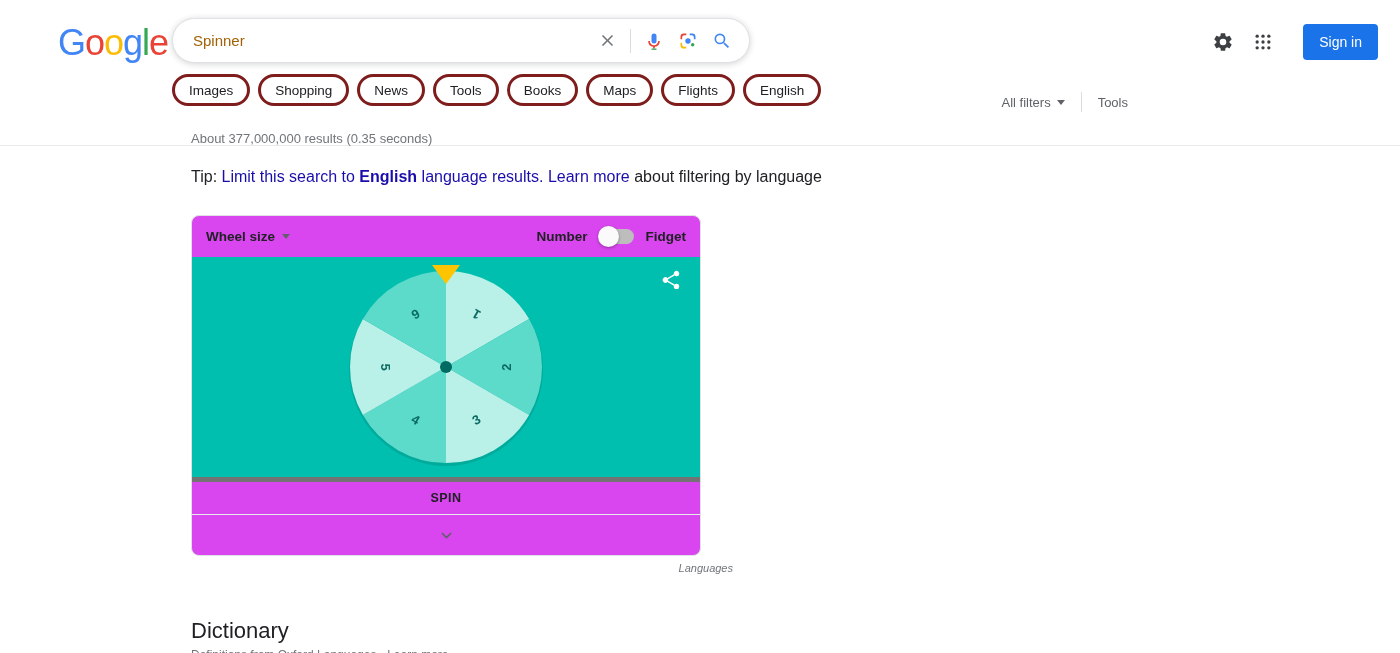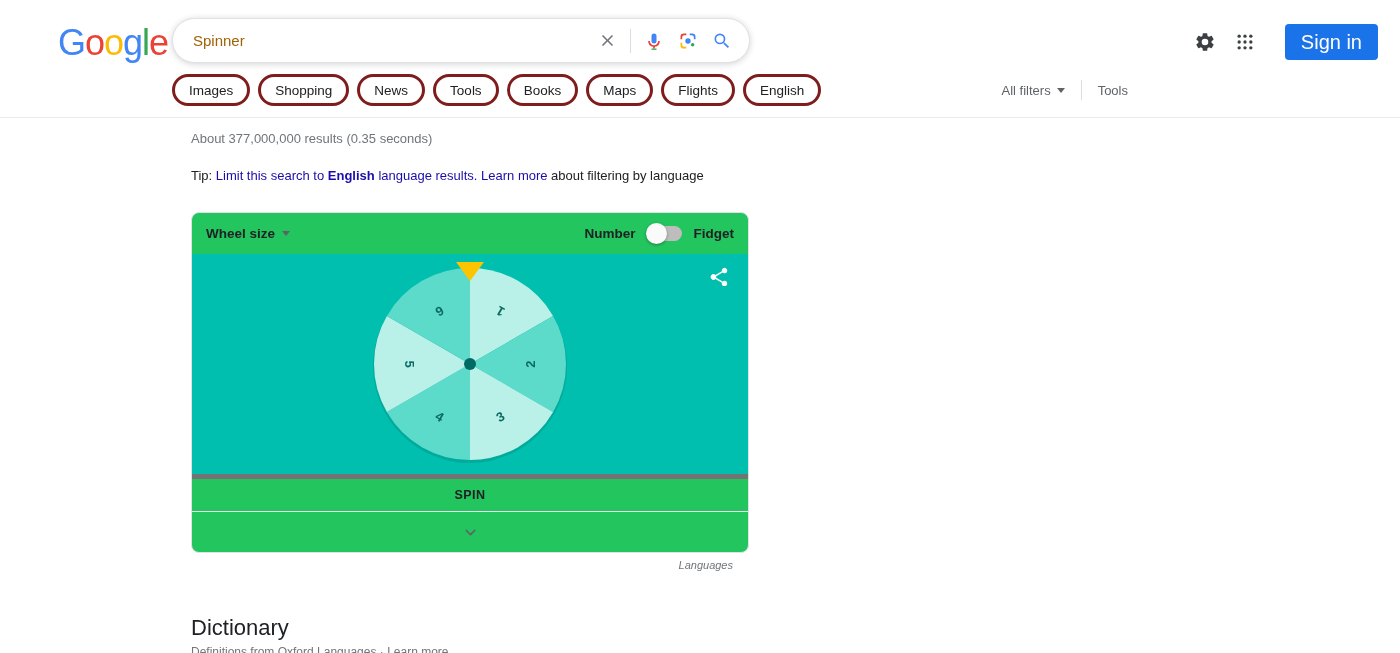--- a/index.html
+++ b/index.html
@@ -7,21 +7,21 @@
   body {
     width:1400px; height:653px;
     background:#ffffff;
     font-family:"Liberation Sans", sans-serif;
     color:#202124;
     overflow:hidden;
     position:relative;
   }
 
   
-  .header { position:relative; height:118px; border-bottom:1px solid #ebebeb;text-decoration:underline; }
+  .header { position:relative; height:146px; border-bottom:1px solid #ebebeb;text-decoration:underline; }
 
   .logo { position:absolute; left:58px; top:22px; font-size:36px; letter-spacing:-1px;
           font-family:"Liberation Sans", sans-serif; user-select:none; }
   .logo span { font-weight:400; }
   .l-b{color:#4285F4}.l-r{color:#EA4335}.l-y{color:#FBBC05}.l-g{color:#34A853}
 
   .searchbar {
     position:absolute; left:172px; top:18px; width:578px; height:45px;
     border:1px solid #dfe1e5; border-radius:24px; background:#fff;
     box-shadow:0 1px 6px rgba(32,33,36,.20);
@@ -30,41 +30,41 @@
   .searchbar .q { flex:1; font-size:15px; color:#a16207; outline:none; border:none; }
   .sb-icon { width:26px; height:26px; display:flex; align-items:center; justify-content:center; cursor:pointer; }
   .sb-div { width:1px; height:24px; background:#dadce0; margin:0 10px; }
   .sb-gap { width:8px; }
 
   .chips { position:absolute; left:172px; top:74px; display:flex; gap:8px; }
   .chip {
     height:32px; padding:0 14px; border:3px solid #7f1d1d; border-radius:18px;
     display:flex; align-items:center; font-size:13.5px; color:#202124; background:#fff; cursor:pointer;
   }
-  .rightfilters { position:absolute; right:272px; top:80px; display:flex; align-items:center; gap:0; font-size:13px; color:#5f6368; }
+  .rightfilters { position:absolute; right:272px; top:92px; display:flex; align-items:center; gap:0; font-size:13px; color:#5f6368; }
   .allfilters { display:flex; align-items:center; gap:6px; cursor:pointer; }
   .vdiv { width:1px; height:20px; background:#dadce0; margin:0 16px; }
   .tools { cursor:pointer; }
 
   .topright { position:absolute; right:22px; top:22px; display:flex; align-items:center; gap:0; }
   .iconbtn { width:40px; height:40px; border-radius:50%; display:flex; align-items:center; justify-content:center; cursor:pointer; }
   .signin {
-    margin-left:20px; background:#1a73e8; color:#fff; font-size:20px; font-weight:500;
+    margin-left:20px; background:#1a73e8; color:#fff; font-size:14px; font-weight:500;
     height:36px; padding:0 16px; border-radius:4px; display:flex; align-items:center; cursor:pointer;
   }
 
   
   .results { position:absolute; left:191px; top:126px; width:700px; }
   .resultcount { font-size:13px; color:#70757a; padding-top:5px; }
-  .tip { font-size:13px; color:#202124; margin-top:22px; }
+  .tip { font-size:16px; color:#202124; margin-top:22px; }
   .tip a { color:#1a0dab; text-decoration:none; }
   .tip b { font-weight:700; color:#1a0dab; }
 
   
-  .card { margin-top:29px; width:558px; border:1px solid #dfe1e5; border-radius:8px; overflow:hidden; background:#22c55e; }
+  .card { margin-top:29px; width:510px; border:1px solid #dfe1e5; border-radius:8px; overflow:hidden; background:#d946ef; }
   .card-head { height:41px; display:flex; align-items:center; padding:0 14px; }
   .wheelsize { font-size:13.5px; font-weight:700; color:#202124; display:flex; align-items:center; gap:7px; cursor:pointer; }
   .caret { width:0;height:0;border-left:4.5px solid transparent;border-right:4.5px solid transparent;border-top:5px solid #5f6368; }
   .head-right { margin-left:auto; display:flex; align-items:center; gap:12px; }
   .head-right .lbl { font-size:13.5px; font-weight:700; color:#202124; }
   .toggle { width:34px; height:15px; border-radius:8px; background:#bdbdbd; position:relative; cursor:pointer; }
   .toggle .knob { position:absolute; left:-2px; top:-3px; width:21px; height:21px; border-radius:50%;
                   background:#fafafa; box-shadow:0 1px 3px rgba(0,0,0,.35); }
 
   .wheel-area { position:relative; height:220px; background:#00bfae; }

